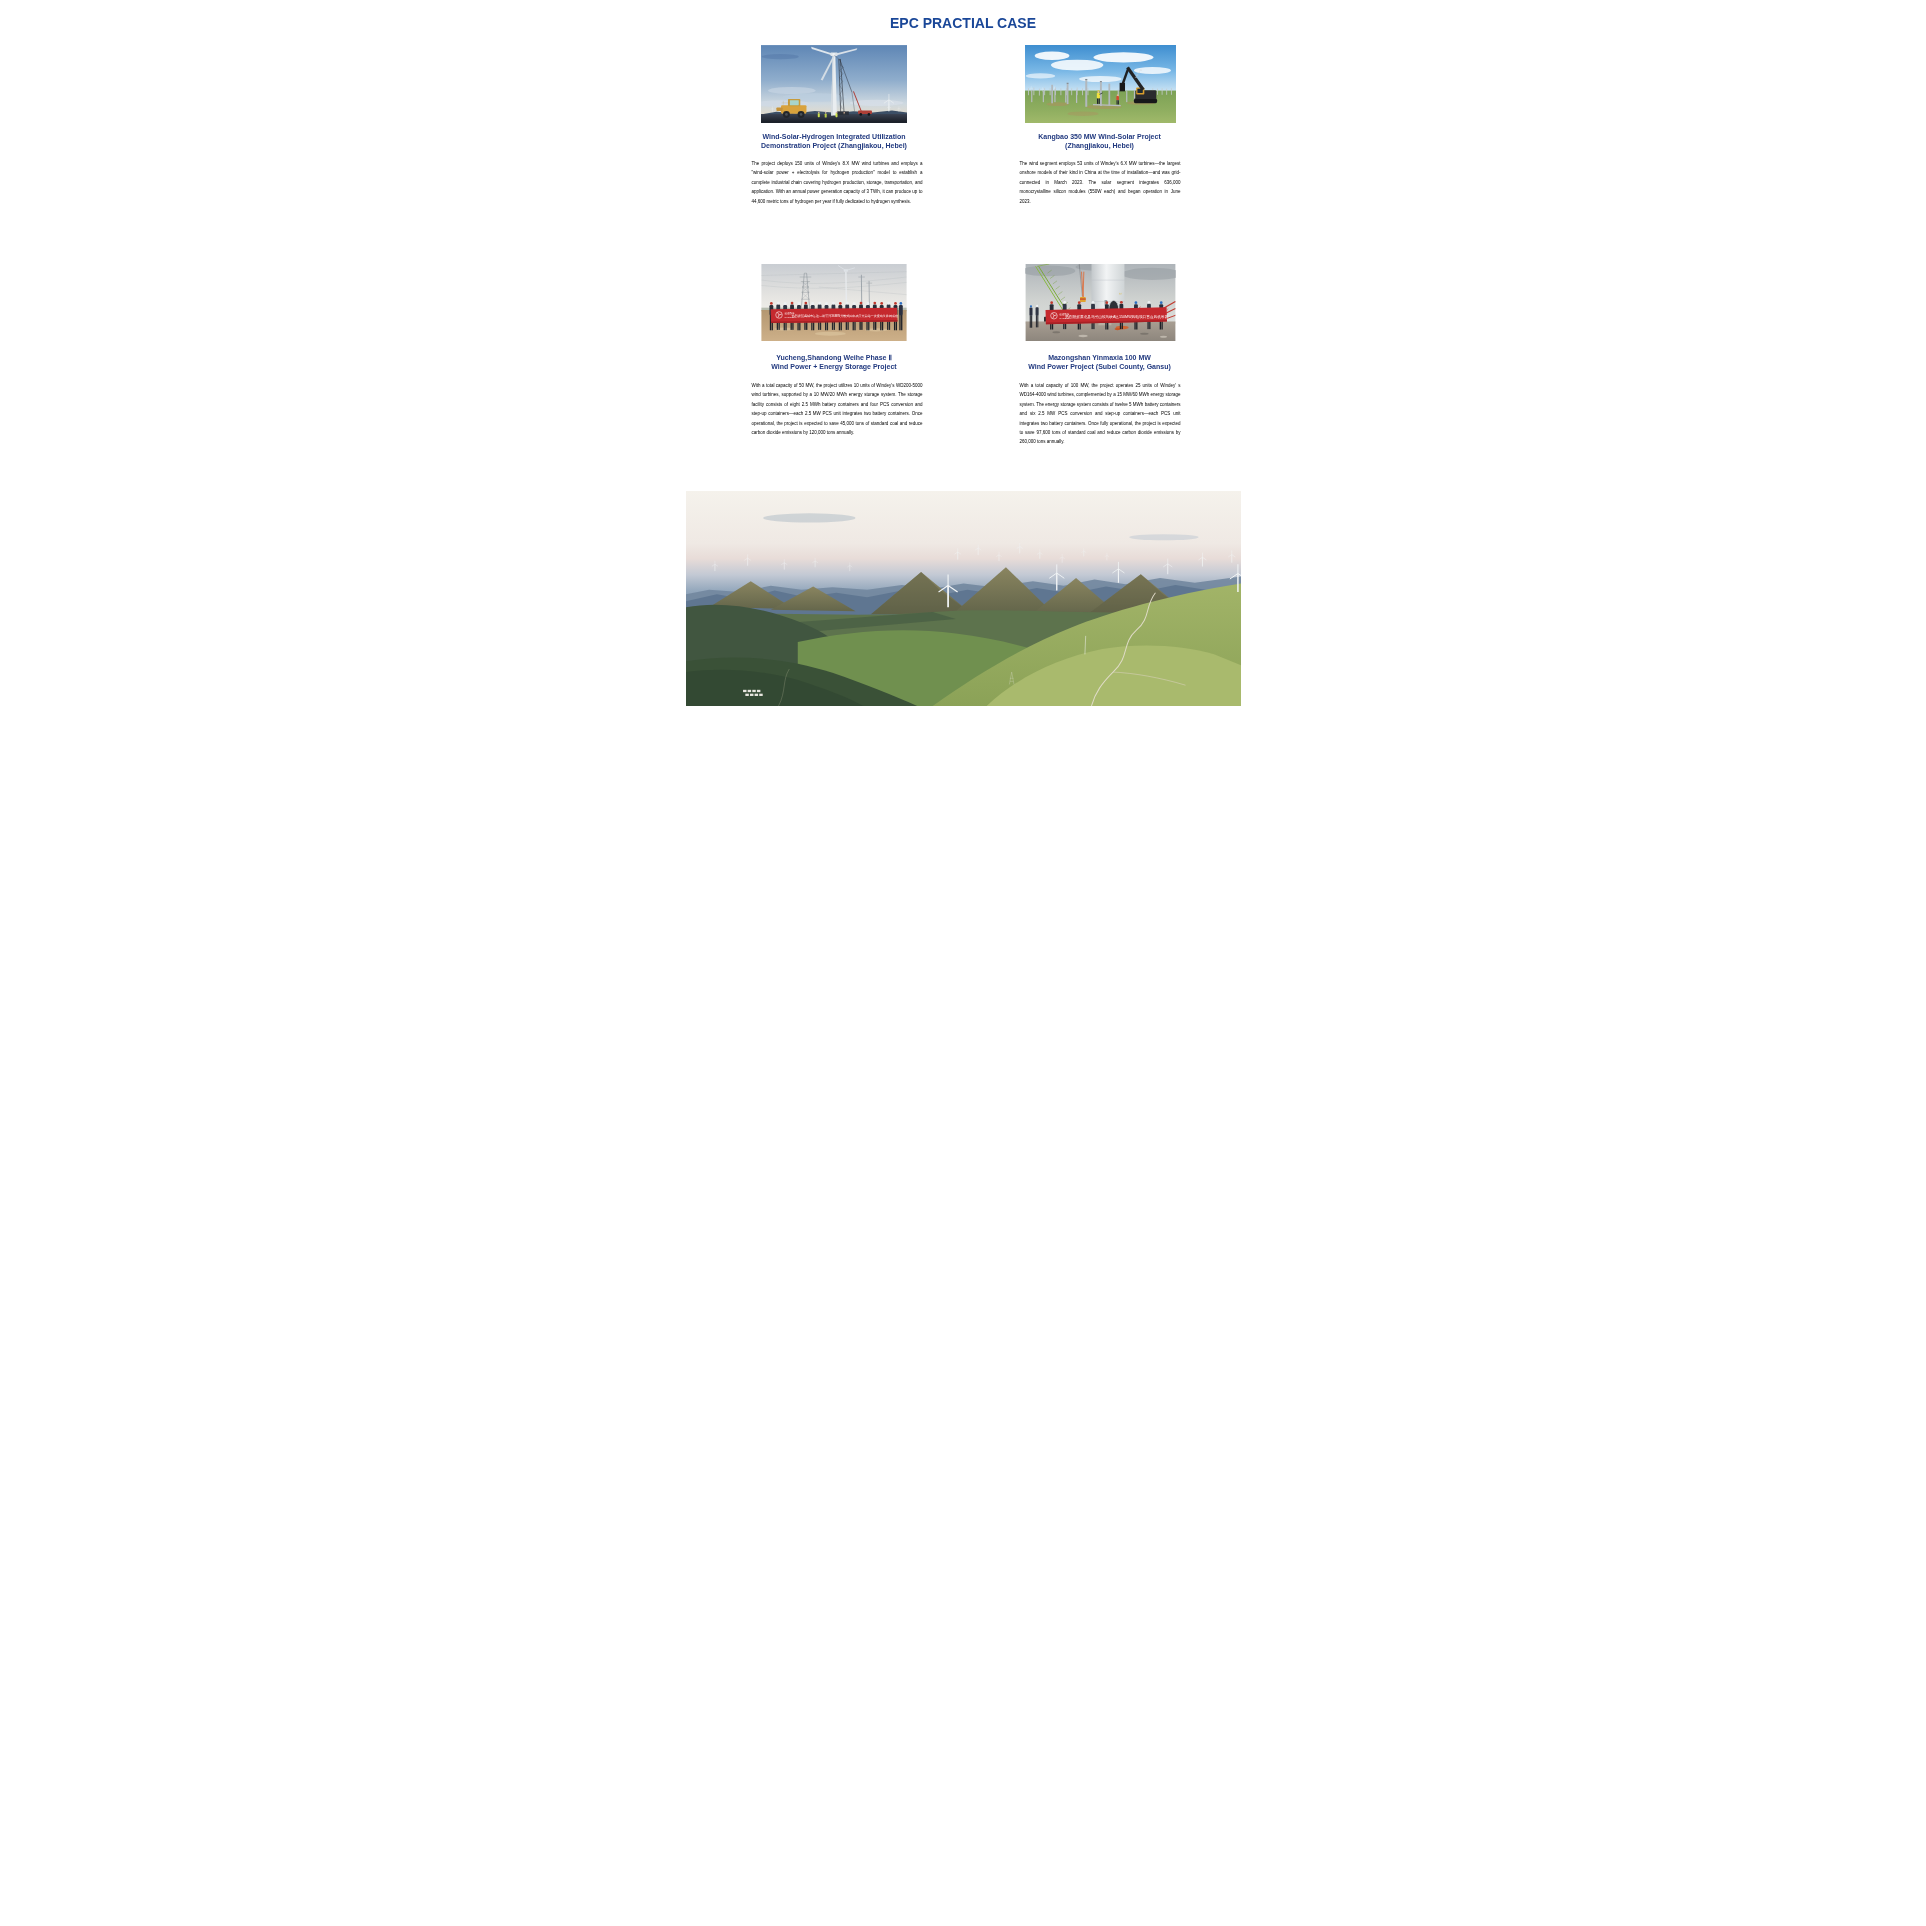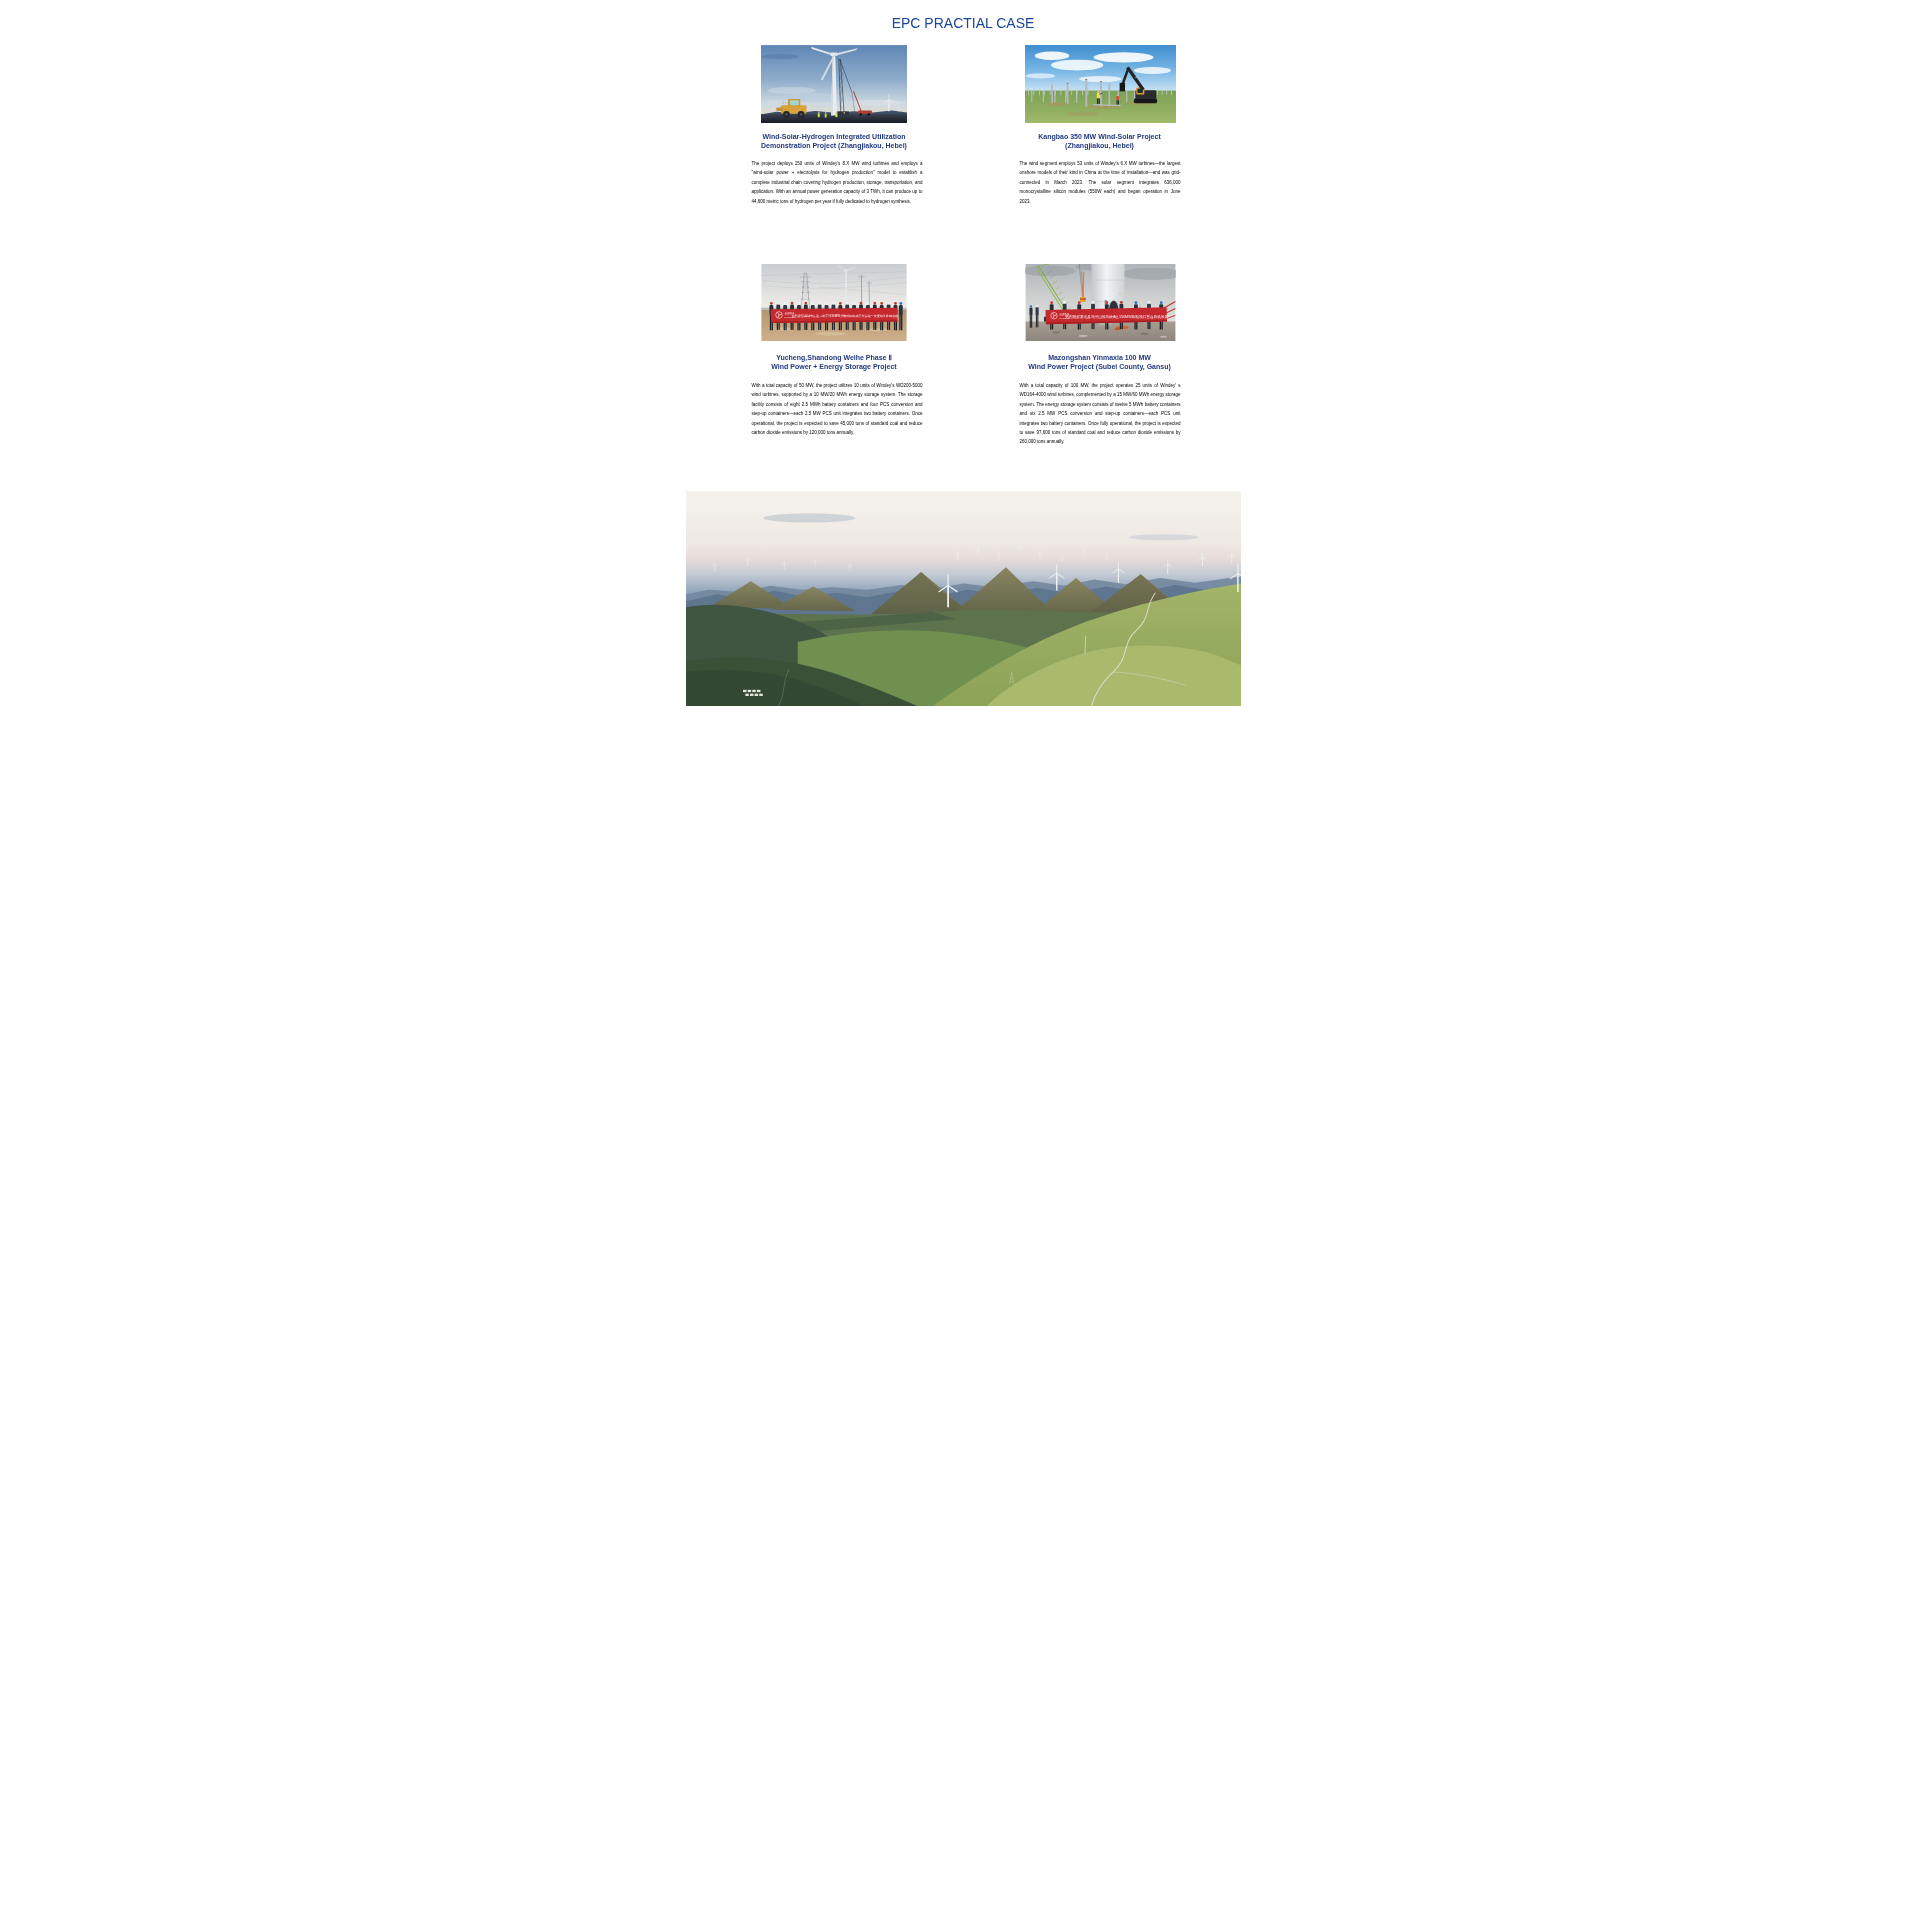--- a/index.html
+++ b/index.html
@@ -1,19 +1,19 @@
 <!DOCTYPE html>
 <html style="font-size:6.2px"><head>
 <meta charset="utf-8">
 <style>
   html,body{margin:0;padding:0;background:#ffffff;}
   body{font-family:"Liberation Sans", sans-serif;}
   .page{position:relative;width:555px;height:706px;margin:0 auto;background:#ffffff;overflow:hidden;}
   .main-title{position:absolute;left:0;top:5.4px;width:100%;text-align:center;
-    font-size:14px;font-weight:normal;color:#1a4798;letter-spacing:0px;}
+    font-size:14px;font-weight:bold;color:#1a4798;letter-spacing:0px;}
   .photo{position:absolute;display:block;}
   .case-title{position:absolute;text-align:center;font-weight:bold;color:#21397f;
     font-size:7px;line-height:9.2px;}
   .case-body{position:absolute;font-size:4.5px;line-height:9.4px;color:#000;
     text-align:justify;margin:0;}
   .landscape{position:absolute;left:0;top:491px;width:555px;height:215px;}
   svg text{font-family:"Liberation Sans", sans-serif;}
 </style>
 </head>
 <body>

